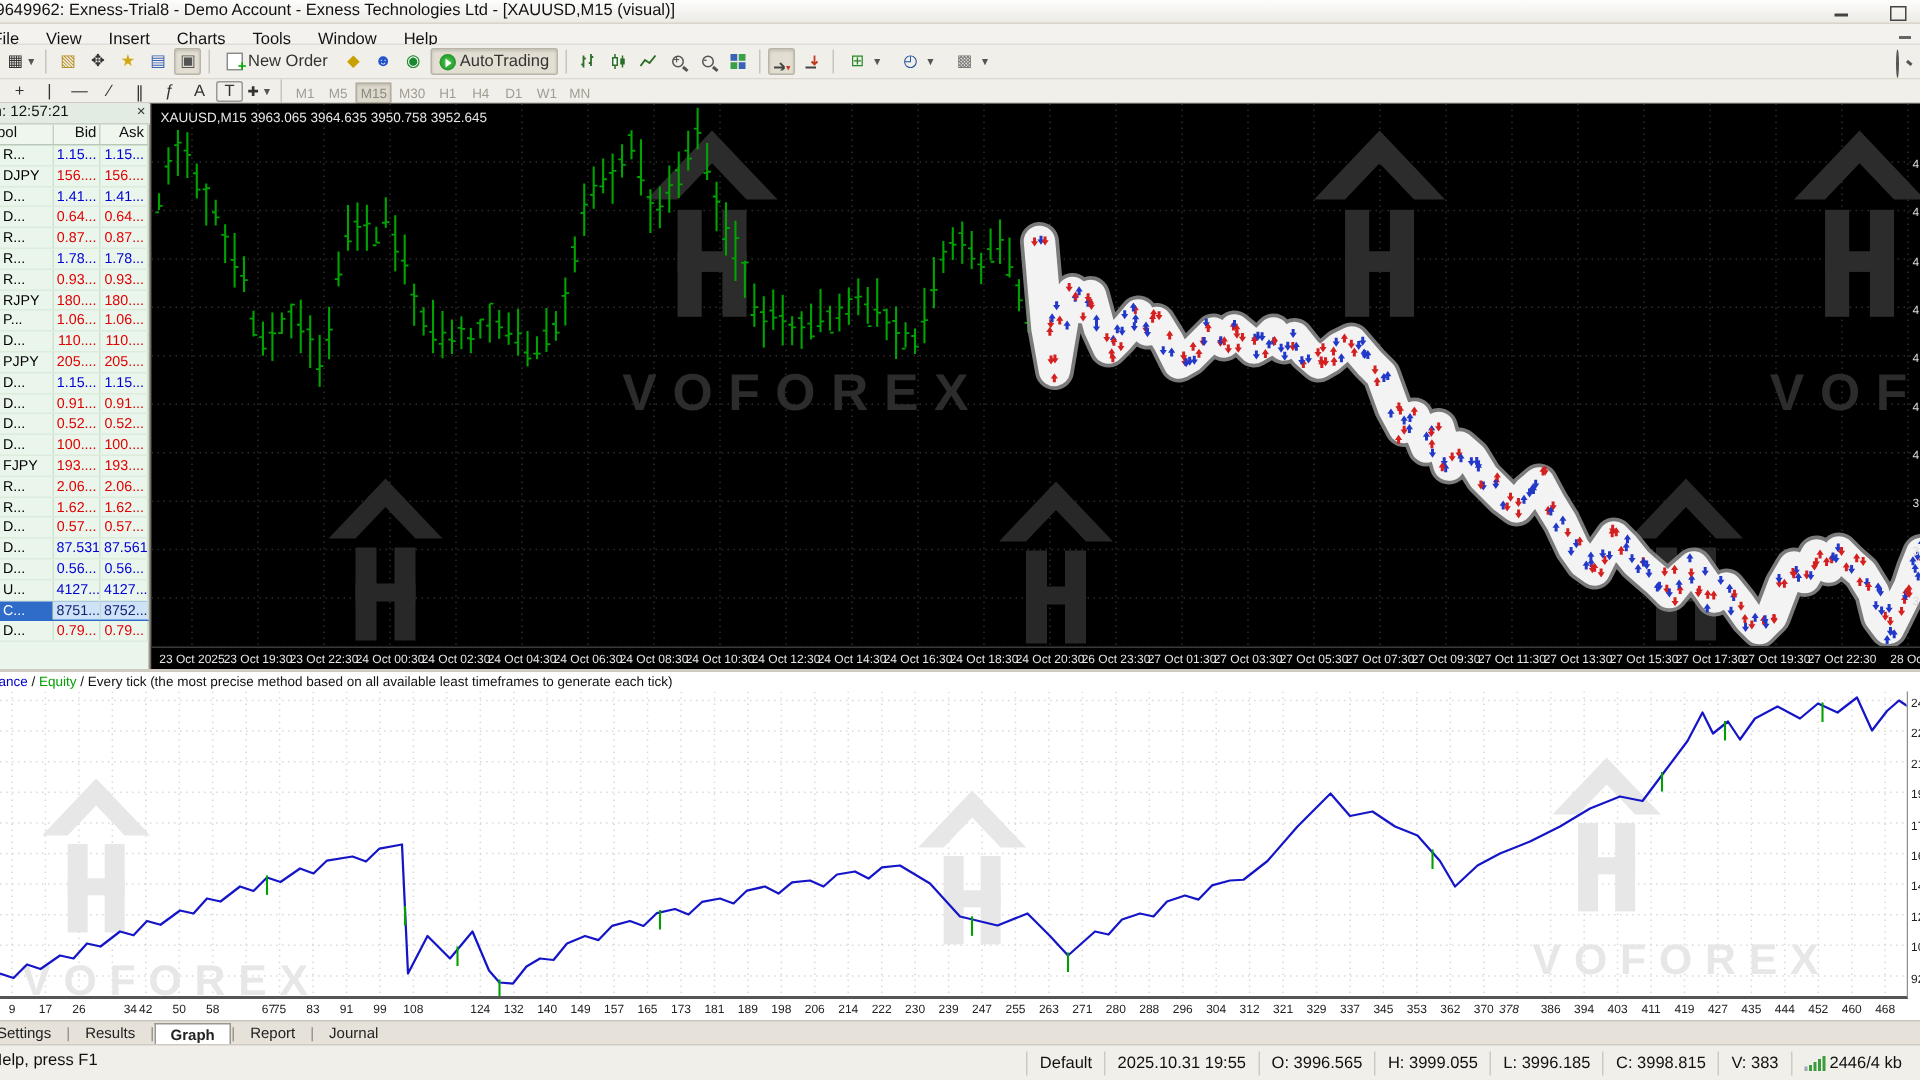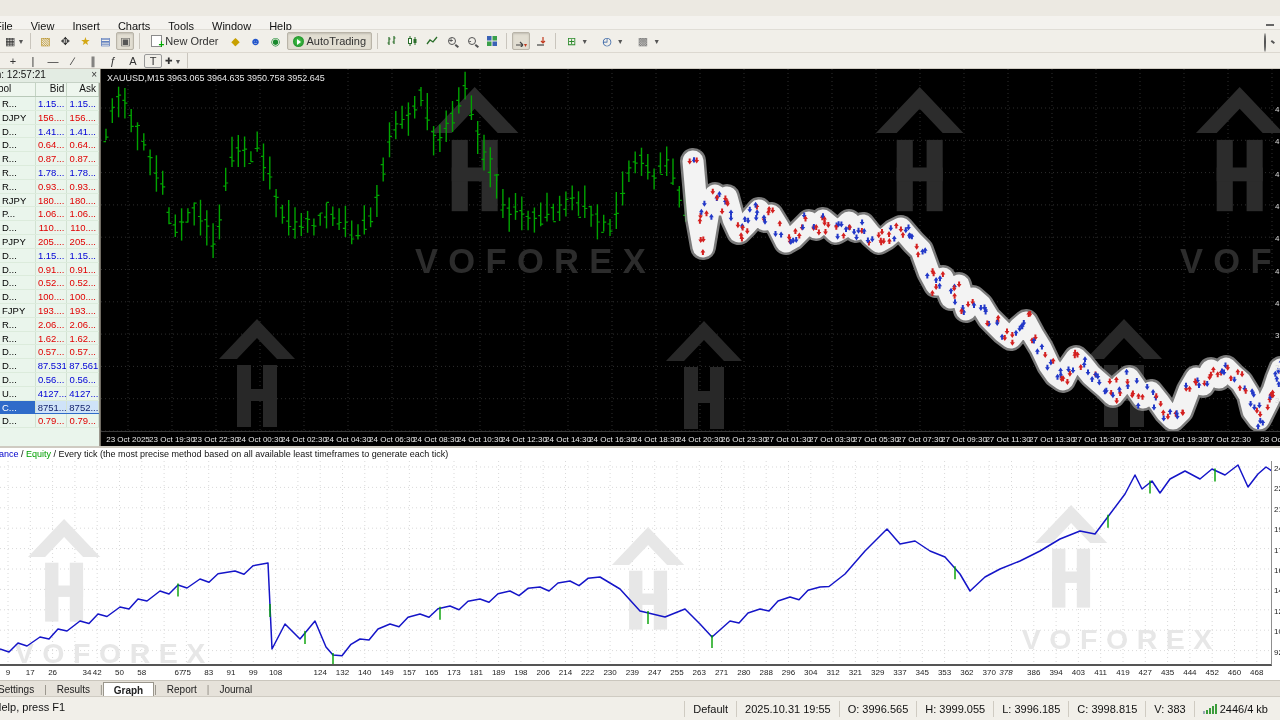--- a/index.html
+++ b/index.html
@@ -103,20 +103,25 @@
   #conn-cell { display:flex; align-items:center; gap:3px; }
   #conn-bars { display:inline-flex; align-items:flex-end; gap:1px; height:10px; }
   #conn-bars i { display:block; width:2px; background:#3a9c3a; }
   #conn-bars i.g { background:#9aa7b6; }
 </style>
 </head>
 <body>
 
 <div id="root">
 
+  <div id="titlebar" class="abs">
+    <div id="title-text" class="abs">9649962: Exness-Trial8 - Demo Account - Exness Technologies Ltd - [XAUUSD,M15 (visual)]</div>
+    <div id="btn-min" class="abs winctl"></div>
+    <div id="btn-max" class="abs winctl"></div>
+  </div>
 
   <div id="menubar" class="abs">
     <div id="menu-items"><span class="menu-item">File</span><span class="menu-item">View</span><span class="menu-item">Insert</span><span class="menu-item">Charts</span><span class="menu-item">Tools</span><span class="menu-item">Window</span><span class="menu-item">Help</span></div>
     <div id="mdi-min" class="abs"></div>
   </div>
 
   <div id="toolbar1" class="abs">
     <div class="tb">
       <span class="tbtn">
           <span class="glyph">▦</span>
@@ -230,20 +235,21 @@
       <span class="tbtn" style="height:14px">∕</span>
       <span class="tbtn" style="height:14px">∥</span>
       <span class="tbtn" style="height:14px">ƒ</span>
       <span class="tbtn" style="height:14px">A</span>
       <span class="tbtn" style="height:14px;border:1px solid #999;">T</span>
       <span class="tbtn" style="height:14px">
           <span class="glyph" style="font-size:9px">✚</span>
           <span class="caret">▼</span>
         </span>
       <span class="sep"></span>
+      <span id="tf-group"><span class="tf-btn">M1</span><span class="tf-btn">M5</span><span class="tf-btn active">M15</span><span class="tf-btn">M30</span><span class="tf-btn">H1</span><span class="tf-btn">H4</span><span class="tf-btn">D1</span><span class="tf-btn">W1</span><span class="tf-btn">MN</span></span>
     </div>
   </div>
 
   <div id="market-watch" class="abs">
     <div id="mw-header">
       <span>Market Watch: 12:57:21</span>
       <span id="mw-close">×</span>
     </div>
     <div id="mw-cols">
       <span class="mw-col sym" style="margin-left:-24px;width:60px;">Symbol</span>

